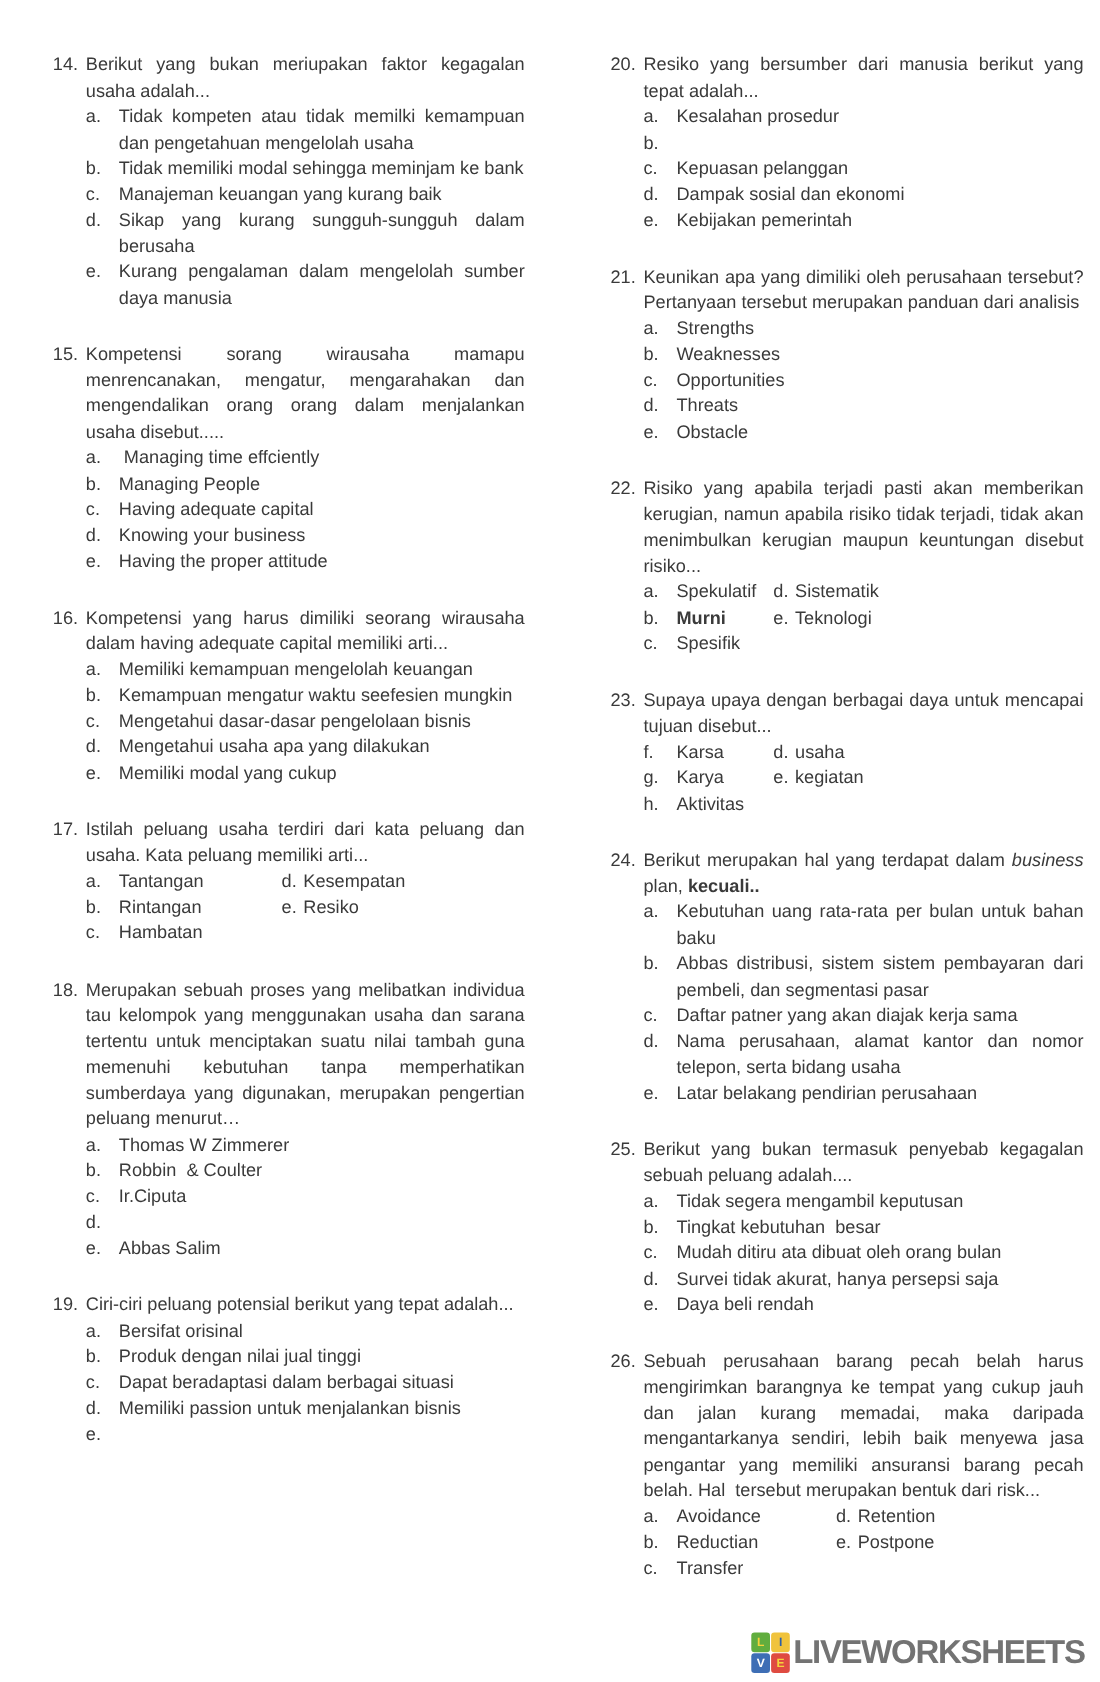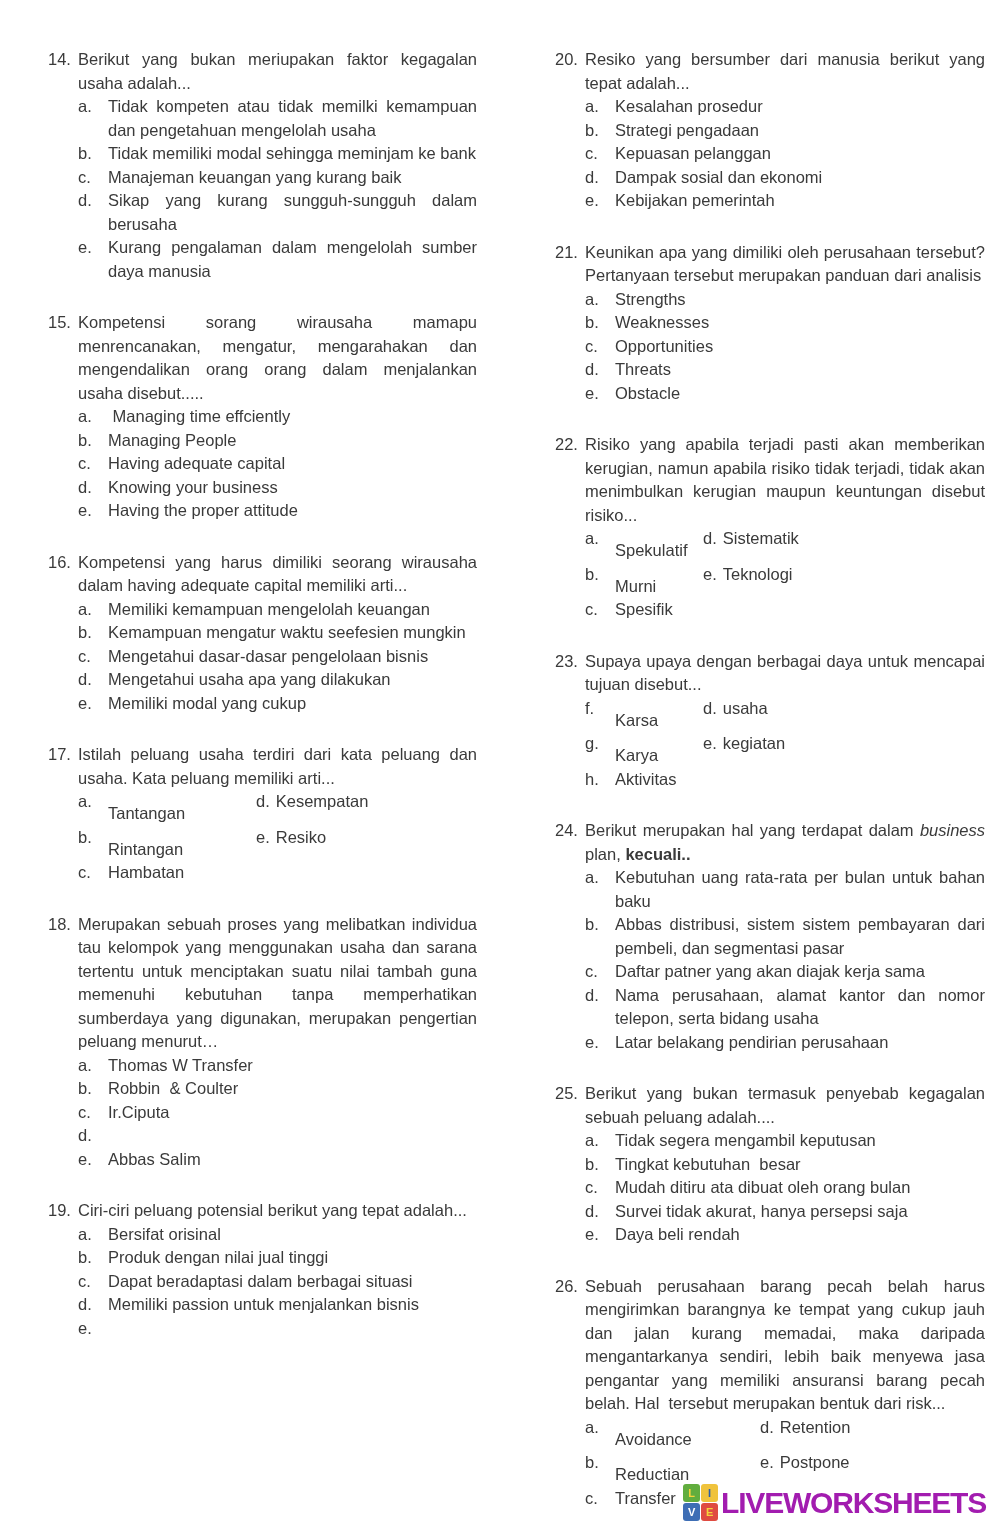--- a/index.html
+++ b/index.html
@@ -23,21 +23,21 @@
   .col.right { width:430px; flex:0 0 430px; }
   .question-block { margin-bottom:28px; }
   .q-head { display:flex; }
   .q-num { flex:0 0 30px; }
   .q-text { flex:1; text-align:justify; white-space:pre-wrap; }
   .run.italic { font-style:italic; }
   .run.bold { font-weight:bold; }
   .opt-row { display:flex; padding-left:30px; }
   .opt-letter { flex:0 0 30px; }
   .opt-text { flex:1; text-align:justify; white-space:pre-wrap; }
-  .opt-row.twocol .opt-text { flex:none;margin-top:12px; }
+  .opt-row.twocol .opt-text { flex:none; }
   .opt-letter2 { margin-right:6px; }
   .logo {
     position:absolute; right:14px; bottom:8px;
     display:flex; align-items:center;
   }
   .logo-grid {
     display:grid;
     grid-template-columns:17px 17px;
     grid-template-rows:18px 18px;
     gap:1px;
@@ -169,21 +169,21 @@
         </div>
       </div>
       <div class="question-block">
         <div class="q-head">
           <span class="q-num">18.</span>
           <div class="q-text">Merupakan sebuah proses yang melibatkan individua tau kelompok yang menggunakan usaha dan sarana tertentu untuk menciptakan suatu nilai tambah guna memenuhi kebutuhan tanpa memperhatikan sumberdaya yang digunakan, merupakan pengertian peluang menurut…</div>
         </div>
         <div class="q-options">
           <div class="opt-row">
             <span class="opt-letter">a.</span>
-            <span class="opt-text">Thomas W Transfer</span>
+            <span class="opt-text">Thomas W Zimmerer</span>
           </div>
           <div class="opt-row">
             <span class="opt-letter">b.</span>
             <span class="opt-text">Robbin  &amp; Coulter</span>
           </div>
           <div class="opt-row">
             <span class="opt-letter">c.</span>
             <span class="opt-text">Ir.Ciputa</span>
           </div>
           <div class="opt-row">
@@ -229,21 +229,20 @@
           <span class="q-num">20.</span>
           <div class="q-text">Resiko yang bersumber dari manusia berikut yang tepat adalah...</div>
         </div>
         <div class="q-options">
           <div class="opt-row">
             <span class="opt-letter">a.</span>
             <span class="opt-text">Kesalahan prosedur</span>
           </div>
           <div class="opt-row">
             <span class="opt-letter">b.</span>
-            <span class="opt-text">Strategi pengadaan</span>
           </div>
           <div class="opt-row">
             <span class="opt-letter">c.</span>
             <span class="opt-text">Kepuasan pelanggan</span>
           </div>
           <div class="opt-row">
             <span class="opt-letter">d.</span>
             <span class="opt-text">Dampak sosial dan ekonomi</span>
           </div>
           <div class="opt-row">
@@ -287,21 +286,21 @@
         </div>
         <div class="q-options">
           <div class="opt-row twocol">
             <span class="opt-letter">a.</span>
             <span class="opt-text" style="width: 88px;">Spekulatif</span>
             <span class="opt-letter2">d.</span>
             <span class="opt-text2">Sistematik</span>
           </div>
           <div class="opt-row twocol">
             <span class="opt-letter">b.</span>
-            <span class="opt-text" style="width: 88px;">Murni</span>
+            <span class="opt-text" style="width: 88px; font-weight: bold;">Murni</span>
             <span class="opt-letter2">e.</span>
             <span class="opt-text2">Teknologi</span>
           </div>
           <div class="opt-row">
             <span class="opt-letter">c.</span>
             <span class="opt-text">Spesifik</span>
           </div>
         </div>
       </div>
       <div class="question-block">
@@ -411,14 +410,14 @@
     </div>
 </div>
 
 <div class="logo">
   <div class="logo-grid">
       <span class="tile" style="background: rgb(97, 173, 62); color: rgb(245, 211, 60);">L</span>
       <span class="tile" style="background: rgb(240, 195, 60); color: rgb(45, 95, 168);">I</span>
       <span class="tile" style="background: rgb(62, 110, 181); color: rgb(255, 255, 255);">V</span>
       <span class="tile" style="background: rgb(223, 75, 65); color: rgb(245, 211, 60);">E</span>
     </div>
-  <span class="logo-text" style="color: #a21caf;">LIVEWORKSHEETS</span>
+  <span class="logo-text" style="color: #737373;">LIVEWORKSHEETS</span>
 </div>
 
 </body></html>

